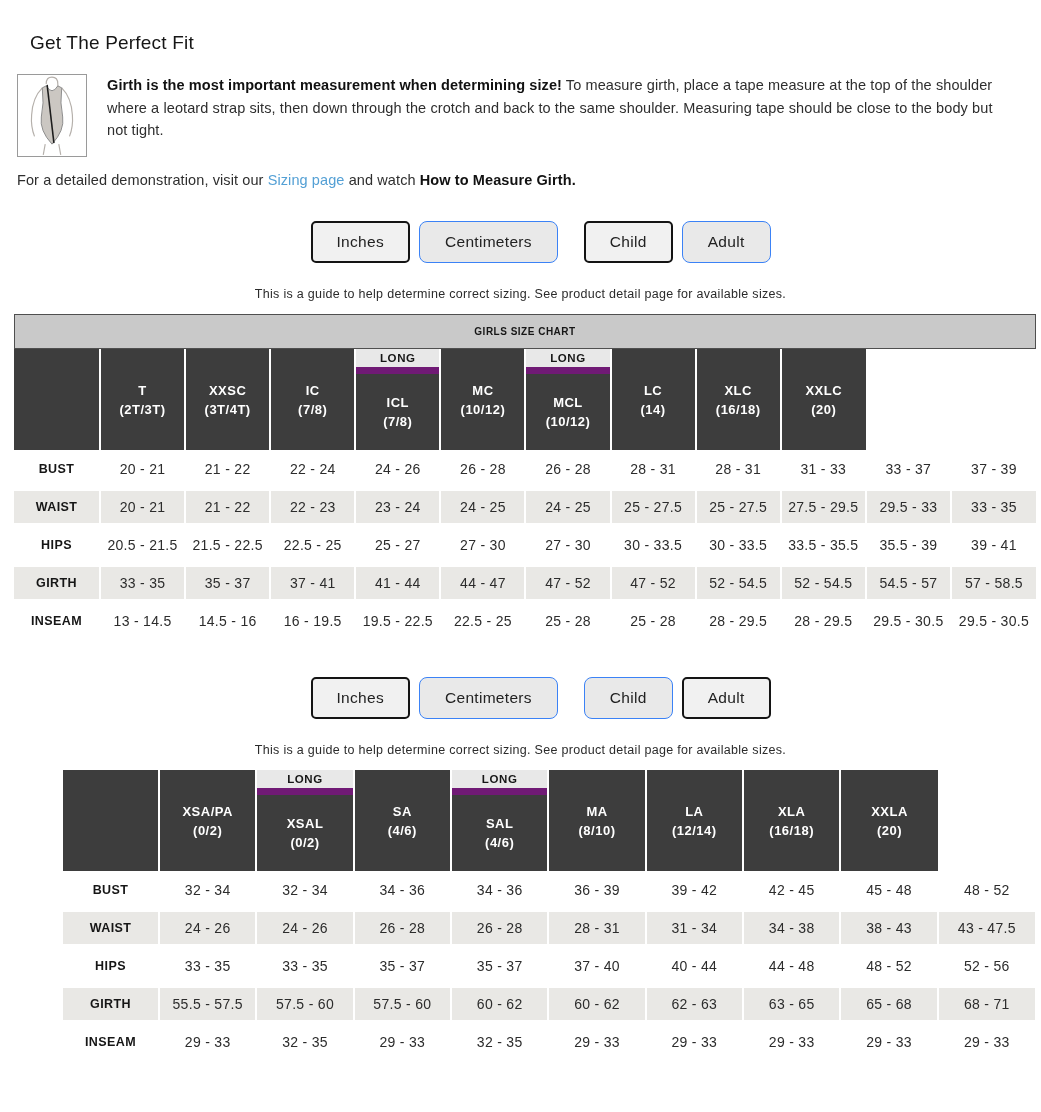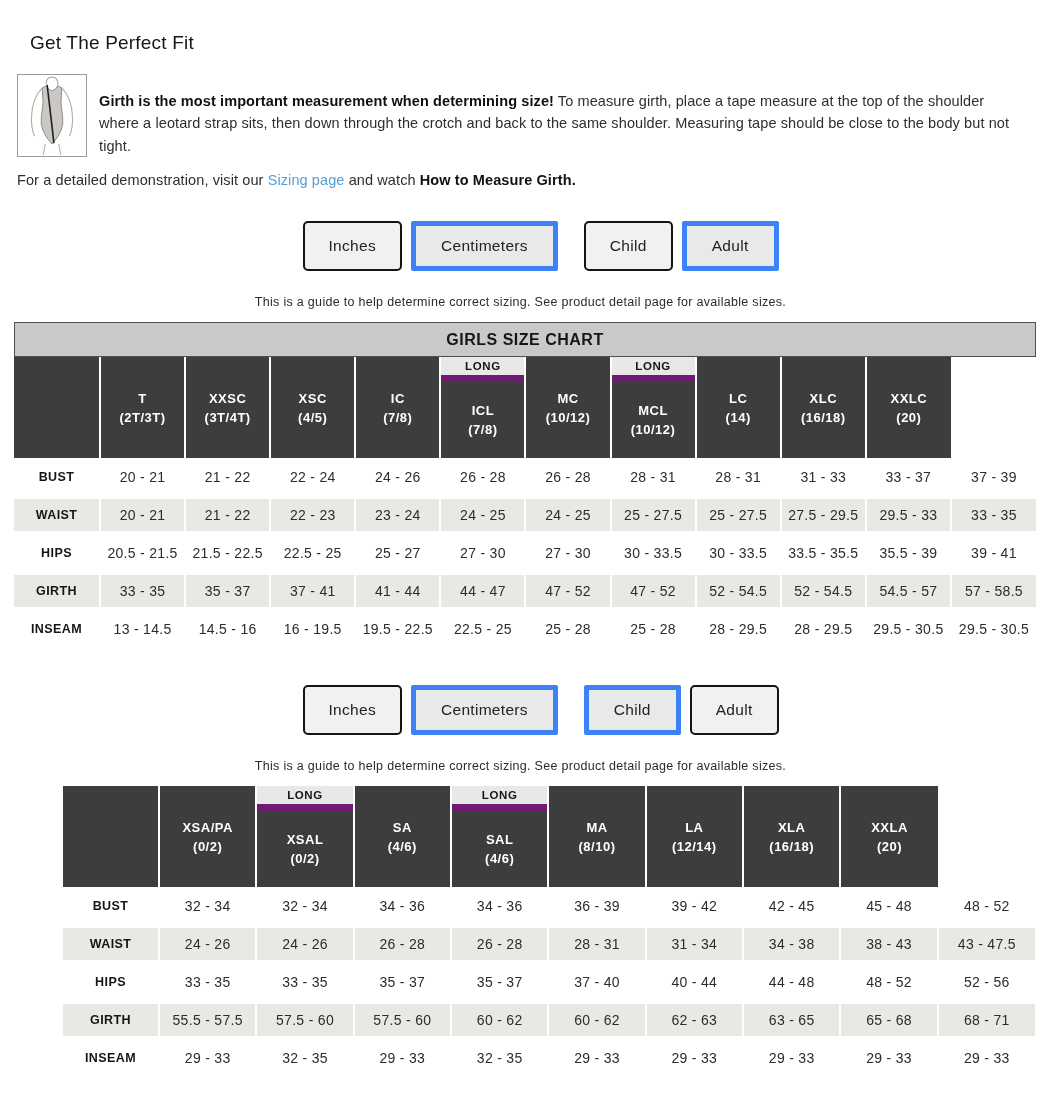--- a/index.html
+++ b/index.html
@@ -11,44 +11,44 @@
     --c-active:#141414;
     --c-link:#54a0d5;
   }
   *{box-sizing:border-box;}
   html,body{margin:0;padding:0;}
   body{
     width:1041px;height:1112px;overflow:hidden;background:#fff;
     font-family:"Liberation Sans",sans-serif;color:#2e2e2e;position:relative;
   }
   .page-title{margin:32px 0 0 30px;font-size:19px;font-weight:400;color:#161616;letter-spacing:.2px;}
-  .intro{display:flex;gap:12px;margin:20px 24px 0 17px;align-items:flex-end;}
+  .intro{display:flex;gap:20px;margin:20px 24px 0 17px;align-items:flex-start;}
   .icon-box{width:70px;height:83px;border:1px solid #9a9a9a;flex:none;background:#fff;padding:1px;}
   .icon-box svg{display:block;}
   .intro-text{font-size:14.5px;line-height:22.5px;max-width:938px;letter-spacing:.1px;}
   .intro-text b,.demo-line b{color:#111;}
   .demo-line{margin:15px 0 8px 17px;font-size:14.5px;letter-spacing:.1px;}
   .demo-line a{color:var(--c-link);text-decoration:none;cursor:pointer;}
   .toggle-row{display:flex;justify-content:center;gap:26px;margin-top:33px;padding-left:40px;}
   .toggle-row.second{margin-top:37px;}
   .toggle-group{display:flex;gap:9px;}
   .tbtn{
     font-family:inherit;font-size:15.5px;letter-spacing:.3px;color:#222;
-    background:var(--c-btnbg);border:5px solid #3b82f6;border-radius:2px;
+    background:var(--c-btnbg);border:1px solid #3b82f6;border-radius:8px;
     padding:11px 25px;cursor:pointer;min-width:72px;
   }
   .tbtn.on{background:#f1f1f1;border:2px solid var(--c-active);border-radius:5px;padding:10px 24px;}
   .note{text-align:center;font-size:12.5px;letter-spacing:.3px;margin-top:24px;color:#2b2b2b;}
   .chart{margin-top:13px;}
   .chart.girls{margin-left:14px;width:1022px;}
   .chart.womens{margin-left:63px;width:972px;}
   .banner{
     height:35px;background:var(--c-banner);border:1px solid #4f4f4f;
     display:flex;align-items:center;justify-content:center;
-    font-weight:bold;font-size:16px;letter-spacing:.5px;color:#161616;
+    font-weight:bold;font-size:10px;letter-spacing:.5px;color:#161616;
   }
   .trow{display:grid;}
   .girls .trow{grid-template-columns:86px repeat(11,1fr);}
   .womens .trow{grid-template-columns:96px repeat(9,1fr);}
   .thead{height:101px;}
   .hcol{display:flex;flex-direction:column;border-left:1px solid #fff;border-right:1px solid #fff;}
   .hcol:first-child{border-left:none;}
   .hcol:last-child{border-right:none;}
   .long-strip{
     height:25px;background:var(--c-longbg);display:flex;align-items:center;justify-content:center;
@@ -115,26 +115,20 @@
         </div>
       </div>
       <div class="hcol">
         <div class="hdark">
           <div class="sname">XXSC</div>
           <div class="srange">(3T/4T)</div>
         </div>
       </div>
       <div class="hcol">
         <div class="hdark">
-          <div class="sname">XSC</div>
-          <div class="srange">(4/5)</div>
-        </div>
-      </div>
-      <div class="hcol">
-        <div class="hdark">
           <div class="sname">IC</div>
           <div class="srange">(7/8)</div>
         </div>
       </div>
       <div class="hcol">
         <div class="long-strip">LONG</div>
         <div class="hdark">
           <div class="sname">ICL</div>
           <div class="srange">(7/8)</div>
         </div>

